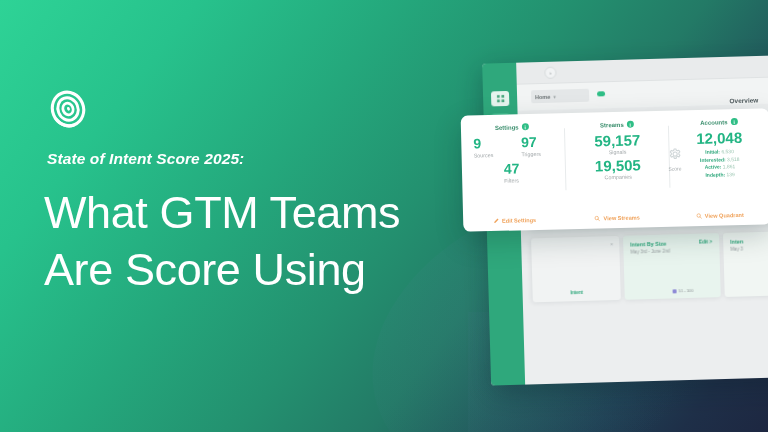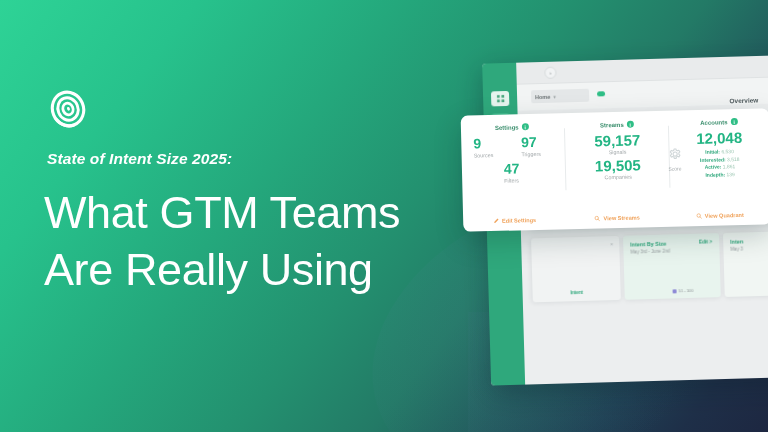--- a/index.html
+++ b/index.html
@@ -260,23 +260,23 @@
       <g transform="rotate(-22 21 21)">
         <ellipse cx="21" cy="21" rx="15.5" ry="17" fill="none" stroke="#ffffff" stroke-width="3.1"></ellipse>
         <ellipse cx="21" cy="21" rx="10" ry="11.4" fill="none" stroke="#ffffff" stroke-width="2.9"></ellipse>
         <ellipse cx="21" cy="21" rx="5" ry="6" fill="none" stroke="#ffffff" stroke-width="2.7"></ellipse>
         <ellipse cx="21.5" cy="21" rx="1.4" ry="1.9" fill="#ffffff"></ellipse>
         <path d="M6.2 26 A15.5 17 0 0 0 20 38.2" fill="none" stroke="#ffffff" stroke-width="3.1" stroke-linecap="round"></path>
       </g>
     </svg>
   </div>
 
-  <div id="kicker">State of Intent Size 2025:</div>
+  <div id="kicker">State of Intent Score 2025:</div>
   <div id="headline">What GTM Teams
-Are Really Using</div>
+Are Score Using</div>
 </div>
 
 <div id="dash">
 
   <div id="appframe">
 
     <div id="app-sidebar">
       <div class="tile t1">
         <svg viewBox="0 0 10 10">
             <rect x="1" y="1" width="3" height="3" fill="#4aa87f"></rect>

